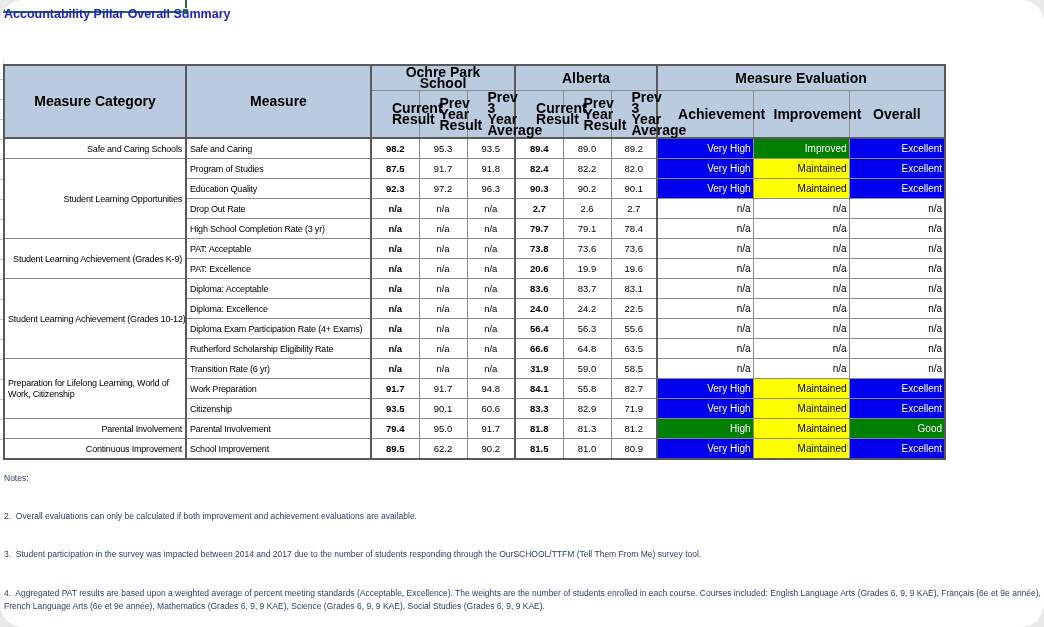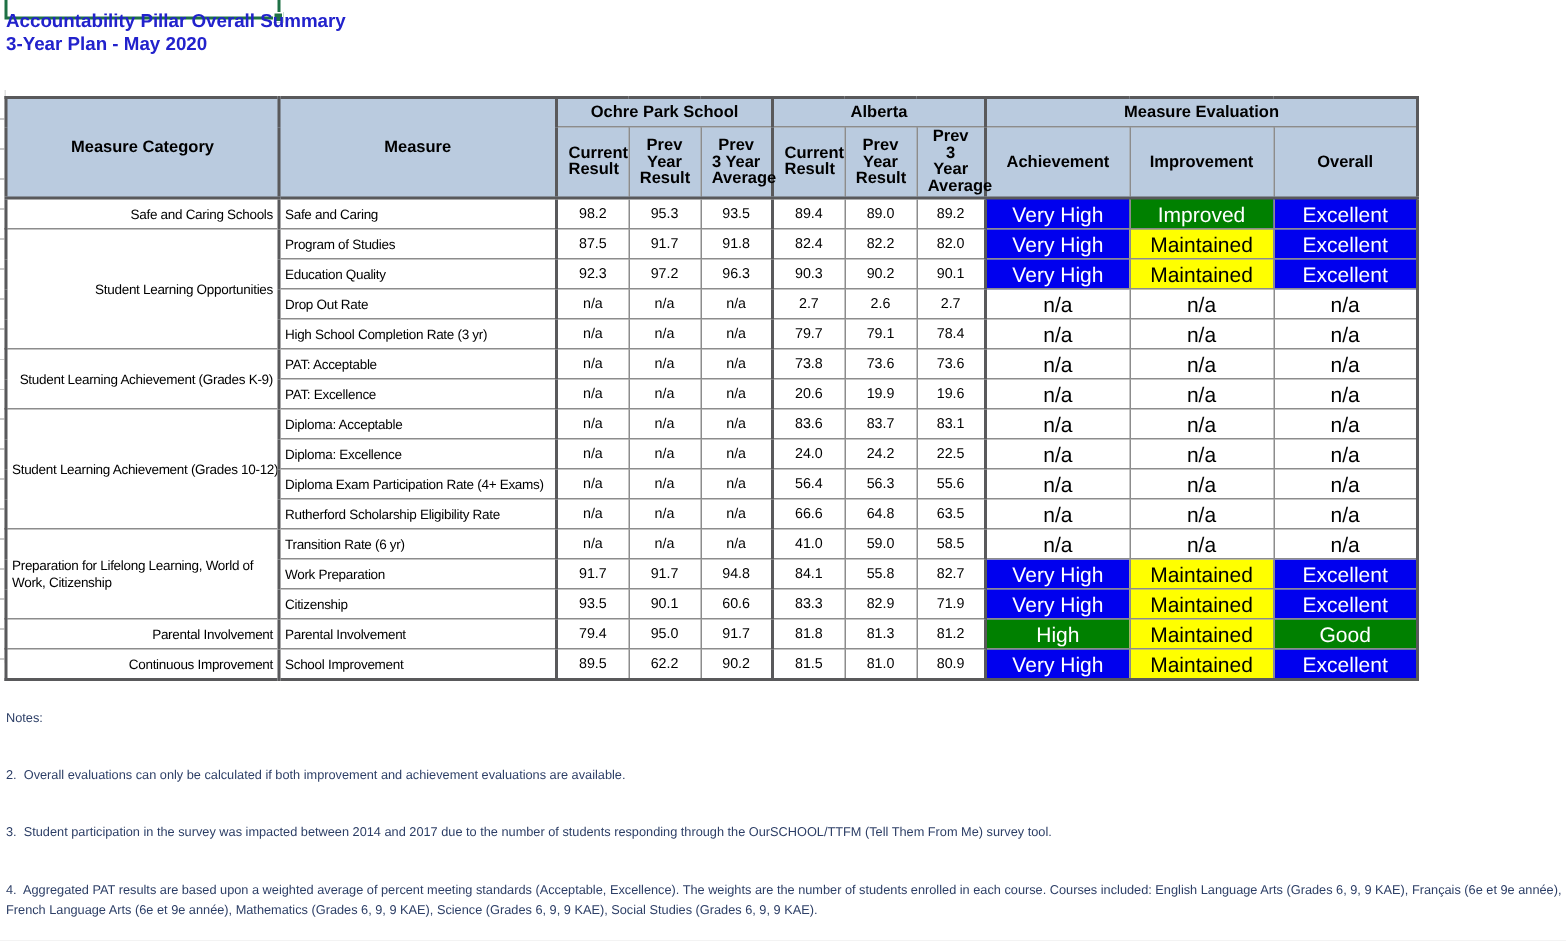--- a/index.html
+++ b/index.html
@@ -1,18 +1,18 @@
 <!DOCTYPE html>
 <html><head>
 <meta charset="utf-8">
 <style>
   html,body{margin:0;padding:0;background:#e9e9e9;}
   #screen{
     position:relative;width:1044px;height:627px;background:#ffffff;
-    font-family:"Liberation Sans", sans-serif;color:#000;overflow:hidden;
+    font-family:"Liberation Sans", sans-serif;color:#000;overflow:hidden;border-radius:23px;
   }
   
   #grid-strip{
     position:absolute;left:0;top:60px;width:3px;height:382px;
     background:repeating-linear-gradient(to bottom,#ffffff 0 19px,#c9c9c9 19px 20px);
     border-right:1px solid #e0e0e0;
   }
   
   #sel-cell{
     position:absolute;left:3px;top:-4px;width:180px;height:13px;
@@ -28,36 +28,36 @@
   
   table.acct{
     position:absolute;left:3px;top:64px;border-collapse:collapse;table-layout:fixed;
     width:941px;border:2px solid #59595B;font-size:9px;
   }
   col.c-cat{width:182px}col.c-meas{width:185px}
   col.c-n1{width:48px}col.c-n2{width:48px}col.c-n3{width:48px}
   col.c-n4{width:48px}col.c-n5{width:48px}col.c-n6{width:46px}
   col.c-ev{width:96px}
   .acct th{
-    background:#BACBDF;font-weight:bold;font-size:11px;line-height:11px;
-    border:1px solid #8C8C8C;text-align:center;vertical-align:middle;padding:1px 7px;
+    background:#BACBDF;font-weight:bold;font-size:14px;line-height:11px;
+    border:1px solid #8C8C8C;text-align:center;vertical-align:middle;padding:1px 20px;
   }
   .acct tr.grp th{height:16px}
   .acct tr.sub th{height:36px;border-bottom:2px solid #59595B}
   .acct th.span2{border-bottom:2px solid #59595B}
   .acct td{
     border:1px solid #8C8C8C;height:19px;vertical-align:middle;
     padding:0 3px;background:#fff;font-size:9px;letter-spacing:-0.2px;
   }
   .acct td.c{text-align:right;white-space:nowrap;overflow:hidden}
   .acct td.cw{text-align:left;white-space:normal;line-height:11px}
   .acct td.m{text-align:left;white-space:nowrap;overflow:hidden}
   .acct td.n{text-align:center;font-size:9.5px;letter-spacing:0}
-  .acct td.cur{font-weight:normal}
-  .acct td.ev{text-align:center;font-size:14px;letter-spacing:0;padding:0 2px}
+  .acct td.cur{font-weight:bold}
+  .acct td.ev{text-align:right;font-size:10px;letter-spacing:0;padding:0 2px}
   .acct .bl{border-left:2px solid #59595B}
   [data-status="blue"]{background:#0000EE !important;color:#fff}
   [data-status="green"]{background:#008000 !important;color:#fff}
   [data-status="yellow"]{background:#FFFF00 !important;color:#000}
   [data-status="na"]{background:#fff !important;color:#000}
   
   #notes{
     position:absolute;left:4px;top:446px;width:1038px;color:#2C3E66;
     font-size:8.5px;line-height:12.8px;white-space:pre-wrap;
   }
@@ -69,21 +69,20 @@
 <div id="screen">
 
   <div id="grid-strip"></div>
 
   <div id="sel-cell">
     <div id="sel-handle"></div>
   </div>
 
   <div id="titles">
     <div>Accountability Pillar Overall Summary</div>
-    <div>3-Year Plan - May 2020</div>
   </div>
 
   <table class="acct">
     <colgroup>
       <col class="c-cat">
         <col class="c-meas">
       <col class="c-n1">
         <col class="c-n2">
         <col class="c-n3">
       <col class="c-n4">
@@ -248,21 +247,21 @@
       <td class="ev bl" data-status="na">n/a</td>
       <td class="ev" data-status="na">n/a</td>
       <td class="ev" data-status="na">n/a</td>
     </tr>
     <tr>
       <td class="cw" rowspan="3">Preparation for Lifelong Learning, World of Work, Citizenship</td>
       <td class="m bl">Transition Rate (6 yr)</td>
       <td class="n cur bl">n/a</td>
       <td class="n">n/a</td>
       <td class="n">n/a</td>
-      <td class="n cur bl">41.0</td>
+      <td class="n cur bl">31.9</td>
       <td class="n">59.0</td>
       <td class="n">58.5</td>
       <td class="ev bl" data-status="na">n/a</td>
       <td class="ev" data-status="na">n/a</td>
       <td class="ev" data-status="na">n/a</td>
     </tr>
     <tr>
       <td class="m bl">Work Preparation</td>
       <td class="n cur bl">91.7</td>
       <td class="n">91.7</td>

